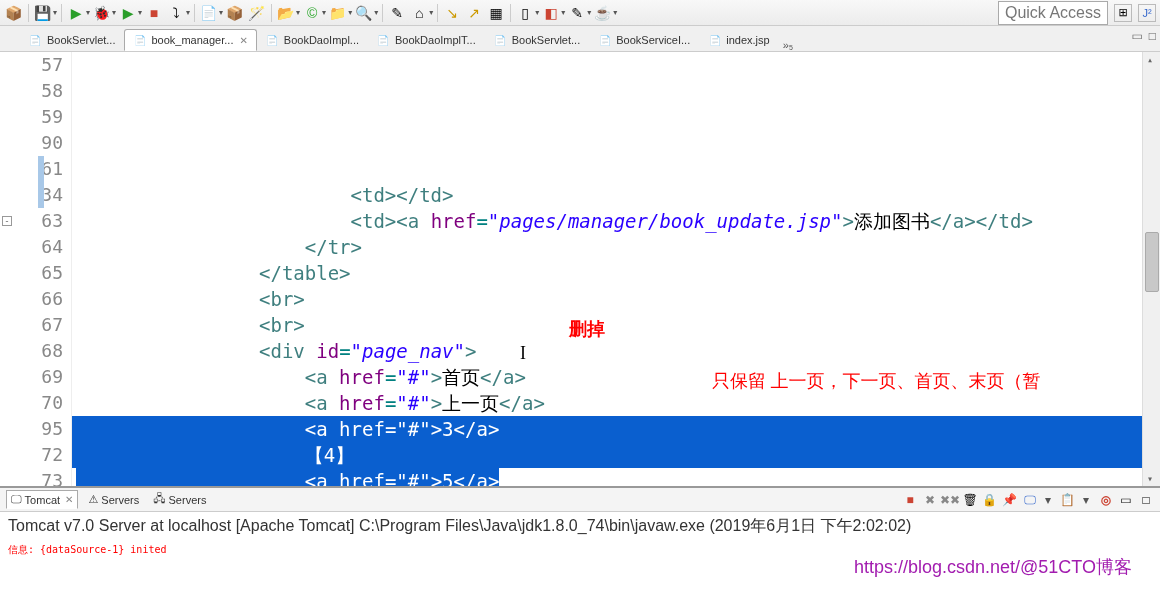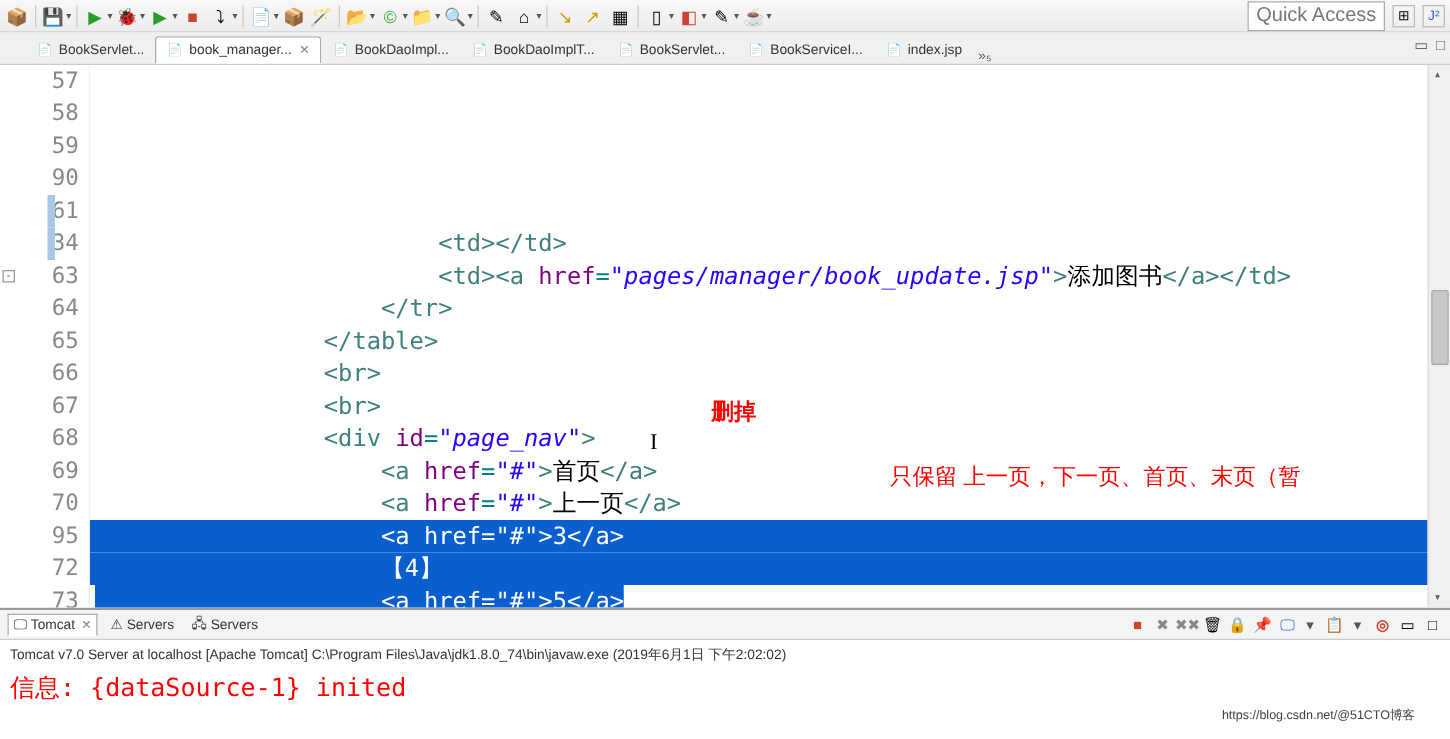--- a/index.html
+++ b/index.html
@@ -41,23 +41,23 @@
 .vscroll { position: absolute; right: 0; top: 0; width: 18px; height: 100%; background: #f0f0f0; border-left: 1px solid #ddd; }
 .vscroll .thumb { position: absolute; left: 2px; width: 14px; background: #c8c8c8; border: 1px solid #aaa; border-radius: 2px; top: 180px; height: 60px; }
 .vscroll .arr { position: absolute; left: 4px; font-size: 10px; color: #666; }
 
 .console-area { border-top: 2px solid #999; background: #fff; }
 .console-tabs { height: 24px; display: flex; align-items: center; background: #f4f4f4; border-bottom: 1px solid #ccc; padding: 0 6px; gap: 6px; }
 .ctab { display: flex; align-items: center; gap: 3px; font-size: 11px; color: #333; padding: 2px 4px; cursor: pointer; }
 .ctab.active { background: #fff; border: 1px solid #aaa; border-bottom: 1px solid #fff; }
 .ctab-icons { margin-left: auto; display: flex; gap: 4px; }
 .ctab-icons span { width: 16px; height: 16px; display: flex; align-items: center; justify-content: center; font-size: 12px; cursor: pointer; }
-.console-status { padding: 4px 8px; font-size: 11px; color: #333; }
-.console-out { padding: 2px 8px; font-family: Consolas, monospace; font-size: 20px; color: #ff0000; }
-.watermark { position: absolute; right: 28px; bottom: 12px; color: #404040; font-size: 10px; }
+.console-status { padding: 4px 8px; font-size: 16px; color: #333; }
+.console-out { padding: 2px 8px; font-family: Consolas, monospace; font-size: 10px; color: #ff0000; }
+.watermark { position: absolute; right: 28px; bottom: 12px; color: #a21caf; font-size: 18px; }
 </style>
 </head>
 <body>
 
 <div class="toolbar">
   <span class="tb-btn">📦</span>
   <span class="tb-sep"></span>
   <span class="tb-btn" style="color:#1e5fb4">💾</span>
     <span class="tb-drop">▾</span>
   <span class="tb-sep"></span>

